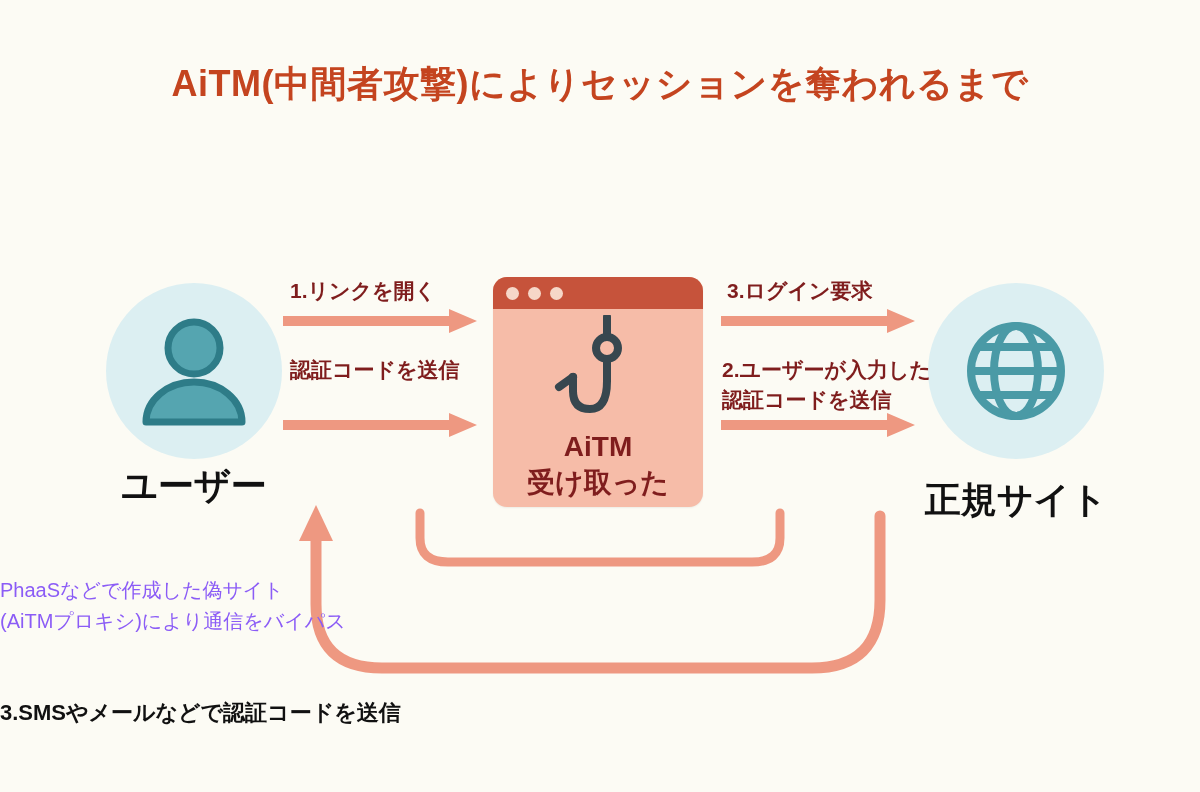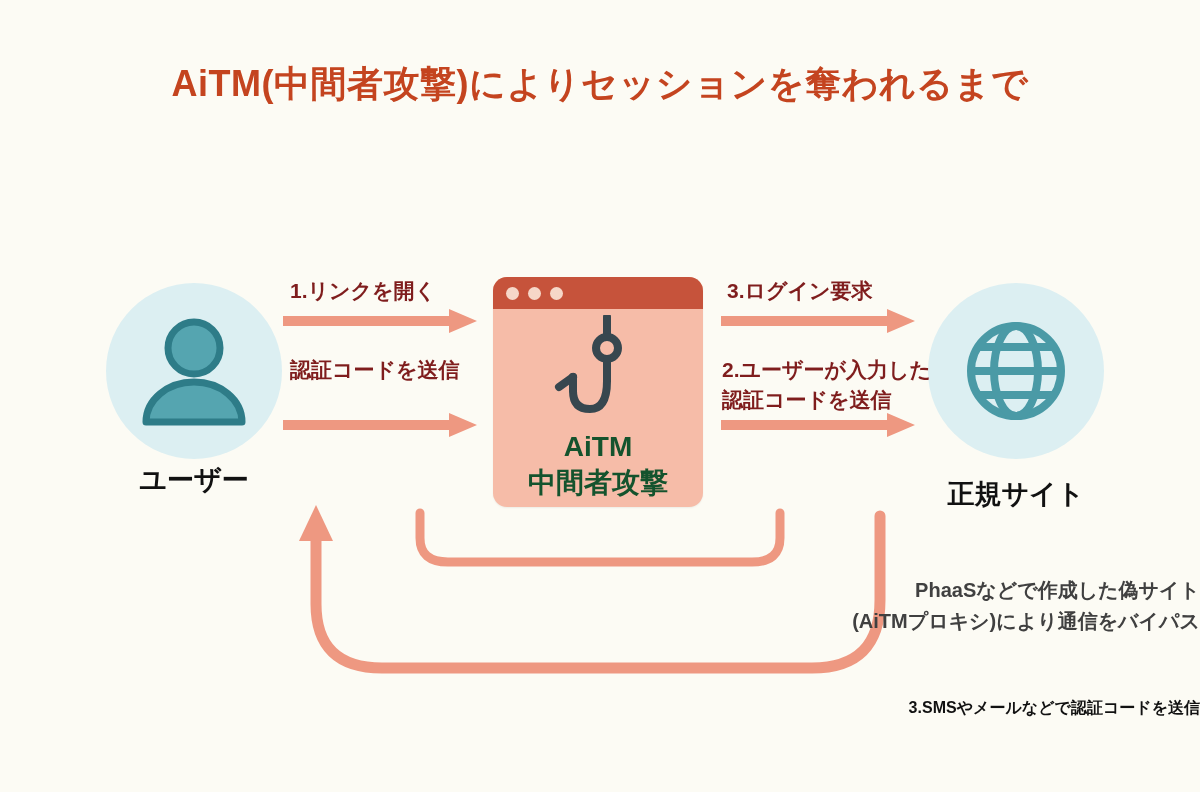--- a/index.html
+++ b/index.html
@@ -52,21 +52,21 @@
   }
   #site-node-circle {
     left: 928px;
     top: 283px;
     width: 176px;
     height: 176px;
   }
   .node-label {
     width: 260px;
     text-align: center;
-    font-size: 27px;
+    font-size: 36px;
     font-weight: bold;
     color: #111111;
     white-space: nowrap;
   }
   #user-node-label { left: 64px; top: 462px; }
   #site-node-label { left: 886px; top: 476px; }
 
   
   #aitm-card {
     left: 493px;
@@ -108,21 +108,21 @@
     position: absolute;
     left: 0;
     top: 152px;
     width: 210px;
     text-align: center;
     line-height: 1.28;
   }
   .aitm-line {
     font-size: 28px;
     font-weight: bold;
-    color: #14532d;
+    color: #7f1d1d;
     white-space: nowrap;
   }
 
   
   .flow-arrow { height: 26px; }
   #arrow-1 { left: 283px; top: 308px; width: 194px; }
   #arrow-2 { left: 721px; top: 308px; width: 194px; }
   #arrow-4 { left: 283px; top: 412px; width: 194px; }
   #arrow-5 { left: 721px; top: 412px; width: 194px; }
 
@@ -145,33 +145,33 @@
     width: 1200px;
     height: 792px;
     pointer-events: none;
   }
 
   
   #bypass-caption {
     left: 0;
     top: 575px;
     width: 1200px;
-    text-align: right;
+    text-align: left;
     font-size: 20px;
-    font-weight: bold;
-    color: #404040;
+    font-weight: normal;
+    color: #8b5cf6;
     line-height: 1.55;
   }
   #bypass-caption .cap-line { white-space: nowrap; }
   #sms-caption {
     left: 0;
     top: 698px;
     width: 1200px;
-    text-align: right;
-    font-size: 16px;
+    text-align: left;
+    font-size: 22px;
     font-weight: bold;
     color: #111111;
     white-space: nowrap;
   }
 </style>
 </head>
 <body>
 
 <div id="stage" class="abs">
 
@@ -216,21 +216,21 @@
       <g fill="none" stroke="#37474F" stroke-width="8" stroke-linecap="round" stroke-linejoin="round">
         <line x1="55" y1="2" x2="55" y2="22"></line>
         <circle cx="55" cy="33" r="11"></circle>
         <path d="M 55 44 L 55 66 Q 55 94 38 94 Q 21 94 21 76 L 21 62"></path>
         <path d="M 21 62 L 7 72"></path>
         <path d="M 21 62 L 21 75"></path>
       </g>
     </svg>
     <div id="aitm-card-text">
       <div class="aitm-line">AiTM</div>
-      <div class="aitm-line">中間者攻撃</div>
+      <div class="aitm-line">受け取った</div>
     </div>
   </div>
 
   <div class="abs flow-label" id="label-1">1.リンクを開く</div>
   <svg class="abs flow-arrow" id="arrow-1" viewBox="0 0 194 26" preserveAspectRatio="none">
     <polygon points="0,8 166,8 166,1 194,13 166,25 166,18 0,18" fill="#EE9881"></polygon>
   </svg>
 
   <div class="abs flow-label" id="label-2">3.ログイン要求</div>
   <svg class="abs flow-arrow" id="arrow-2" viewBox="0 0 194 26" preserveAspectRatio="none">

